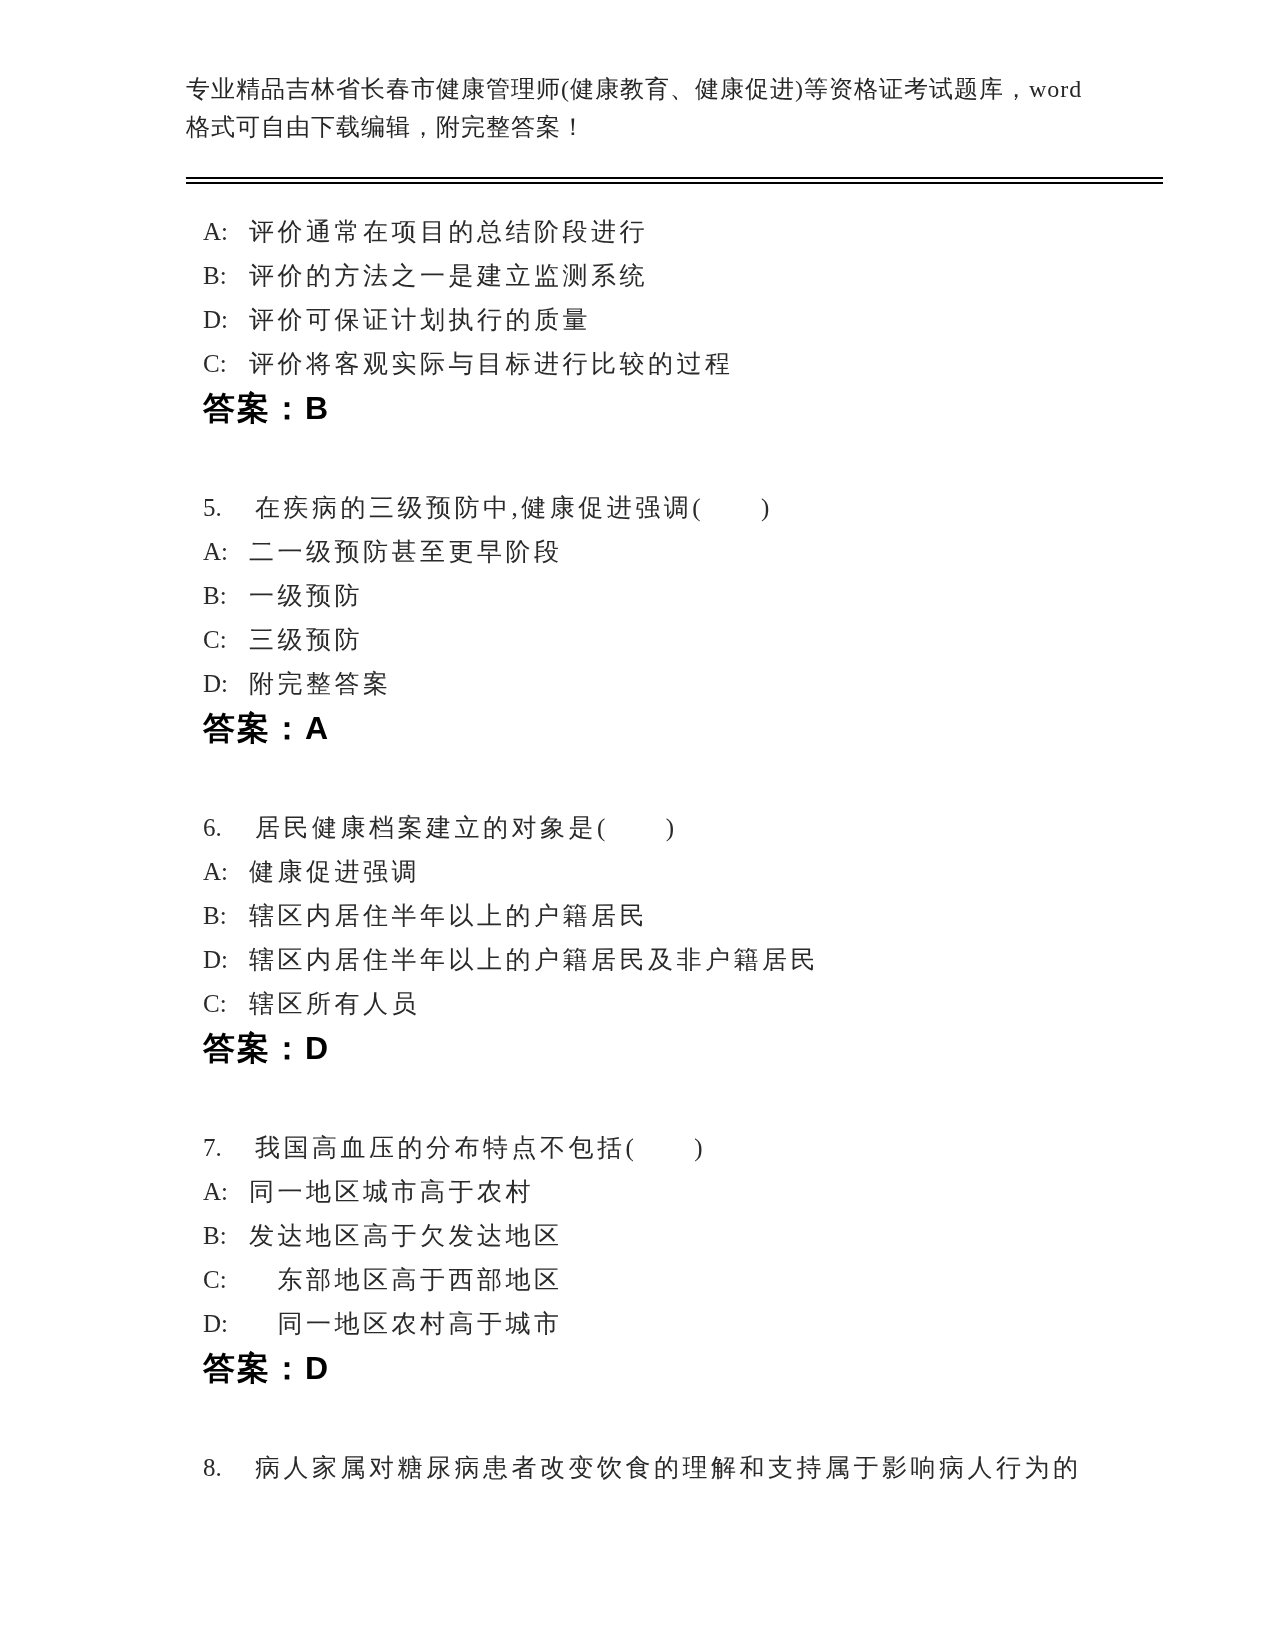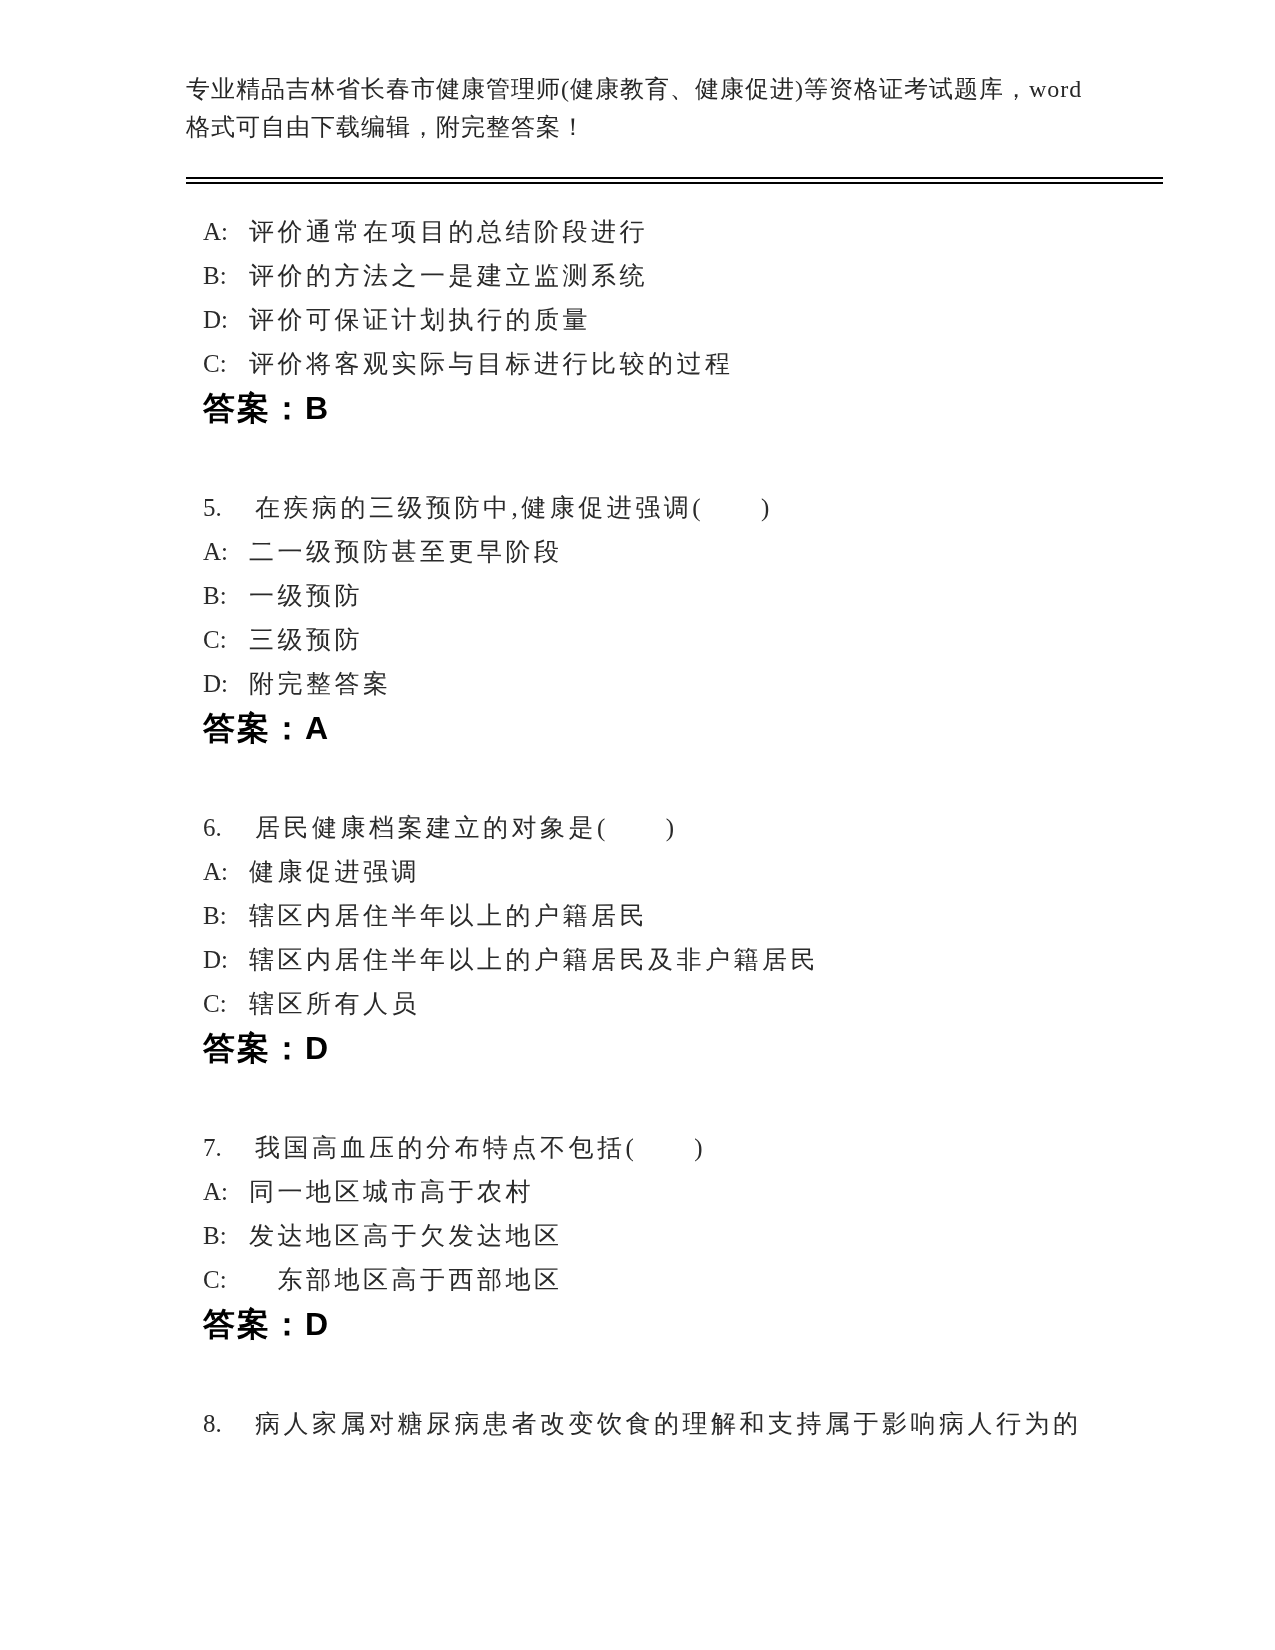--- a/index.html
+++ b/index.html
@@ -100,20 +100,21 @@
       <p class="line"><span class="lbl">D:</span><span>辖区内居住半年以上的户籍居民及非户籍居民</span></p>
       <p class="line"><span class="lbl">C:</span><span>辖区所有人员</span></p>
       <p class="line answer"><span>答案：</span><span>D</span></p>
     </section>
 
     <section class="qblock">
       <p class="line"><span class="qnum">7.</span><span>我国高血压的分布特点不包括(　　)</span></p>
       <p class="line"><span class="lbl">A:</span><span>同一地区城市高于农村</span></p>
       <p class="line"><span class="lbl">B:</span><span>发达地区高于欠发达地区</span></p>
       <p class="line"><span class="lbl">C:</span><span>　东部地区高于西部地区</span></p>
+      <p class="line"><span class="lbl">D:</span><span>　同一地区农村高于城市</span></p>
       <p class="line answer"><span>答案：</span><span>D</span></p>
     </section>
 
     <section class="qblock">
       <p class="line"><span class="qnum">8.</span><span>病人家属对糖尿病患者改变饮食的理解和支持属于影响病人行为的</span></p>
     </section>
 
   </main>
 </div>
 

